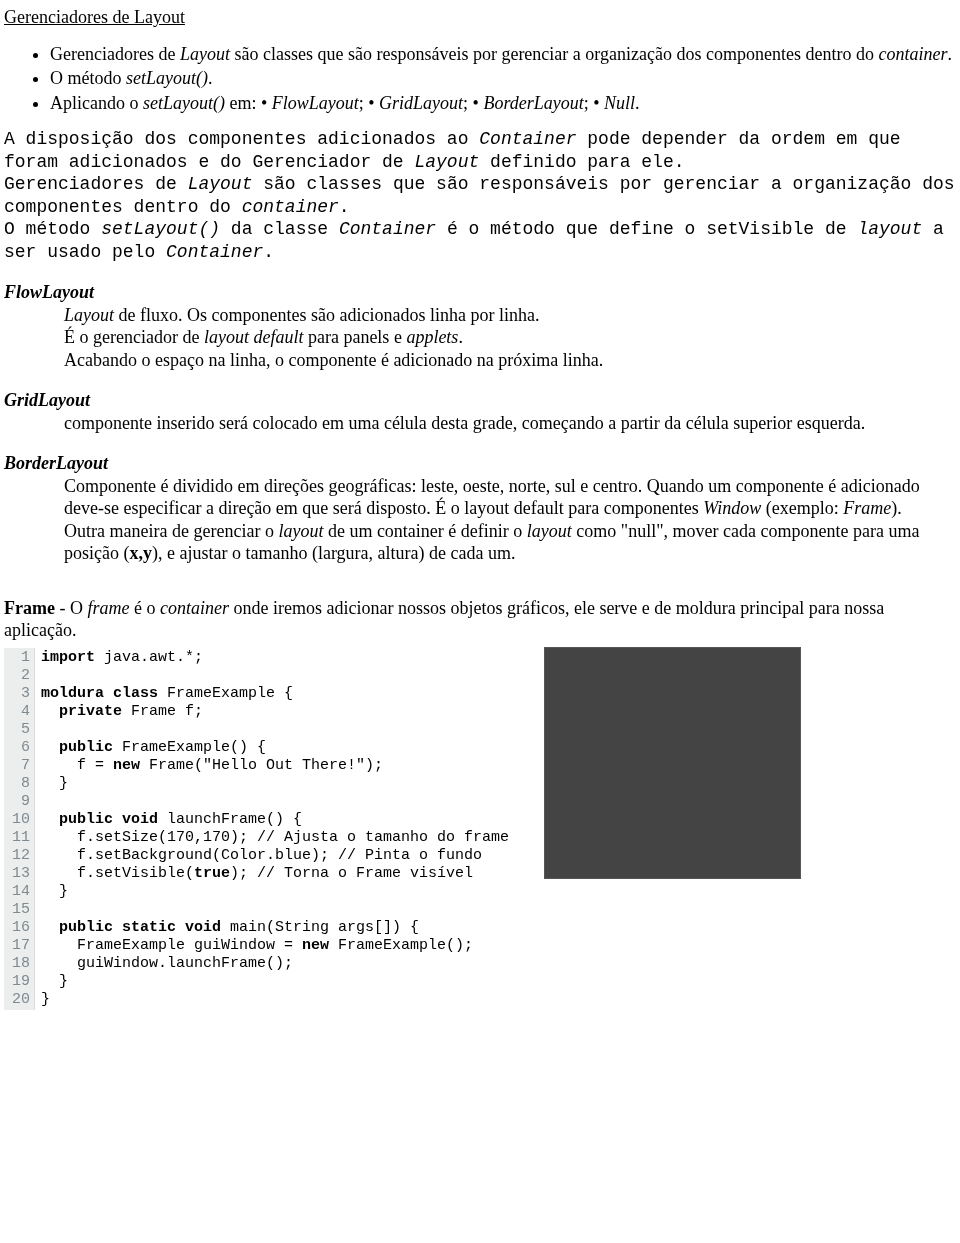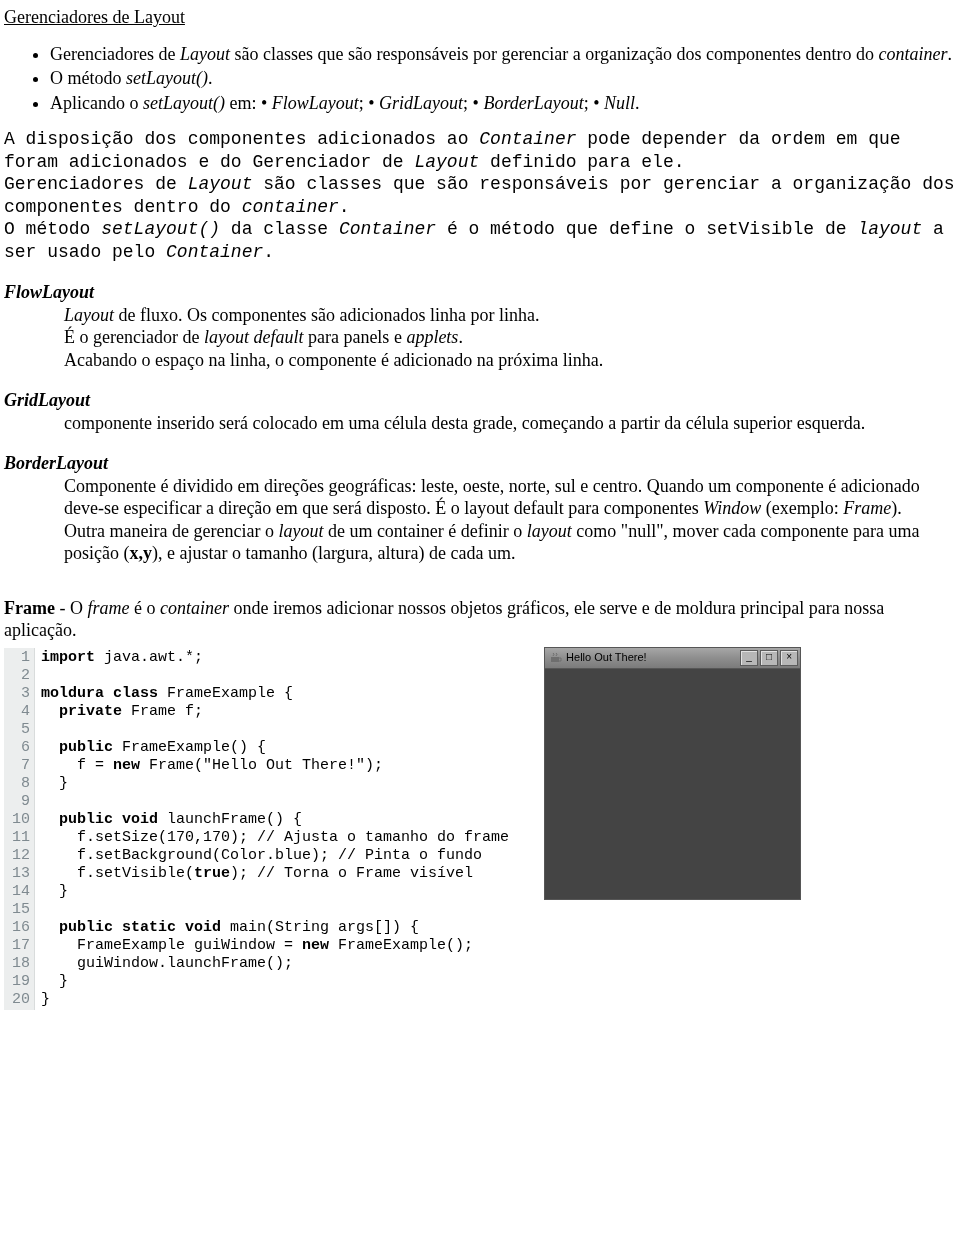--- a/index.html
+++ b/index.html
@@ -186,38 +186,16 @@
 <span>  }</span>
 
 <span class="kw">  public static void</span><span> main(String args[]) {</span>
 <span>    FrameExample guiWindow = </span><span class="kw">new</span><span> FrameExample();</span>
 <span>    guiWindow.launchFrame();</span>
 <span>  }</span>
 <span>}</span></div>
   </div>
 
   <div class="window-shot">
-    <div class="tbar">
-      <div class="tbar-icon">
-        <svg viewBox="0 0 14 14" width="14" height="14">
-            <rect x="2" y="6" width="8" height="5" fill="#6e6e6e"></rect>
-            <path d="M10 7 h2 v3 h-2" fill="none" stroke="#6e6e6e" stroke-width="1"></path>
-            <path d="M4 2 q2 1 0 3" fill="none" stroke="#6e6e6e" stroke-width="1"></path>
-            <path d="M7 2 q2 1 0 3" fill="none" stroke="#6e6e6e" stroke-width="1"></path>
-          </svg>
-      </div>
-      <div class="tbar-title">Hello Out There!</div>
-      <div class="tbar-btns">
-        <div class="tbtn">
-            <span>_</span>
-          </div>
-        <div class="tbtn">
-            <span>□</span>
-          </div>
-        <div class="tbtn">
-            <span>×</span>
-          </div>
-      </div>
-    </div>
     <div class="client"></div>
   </div>
 
 </div>
 
 </body></html>

